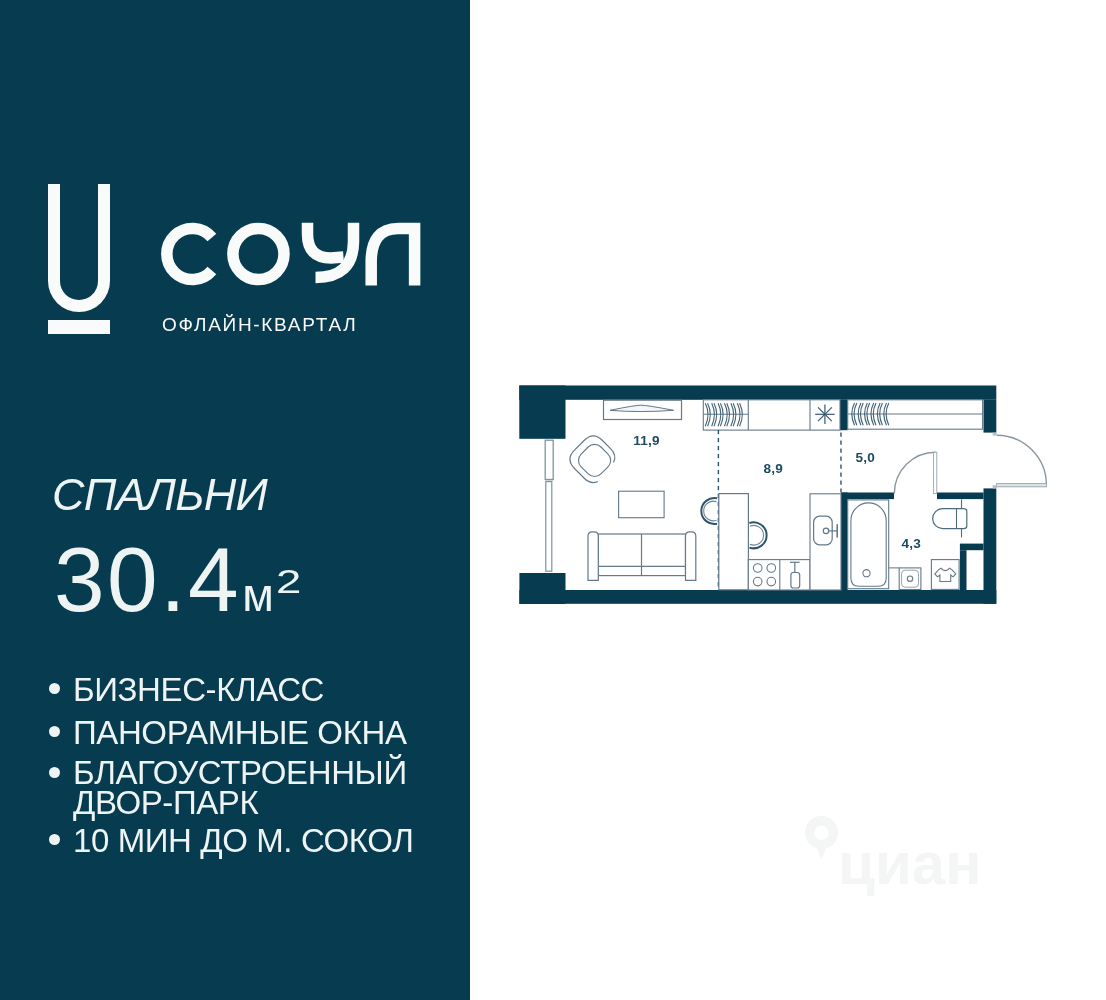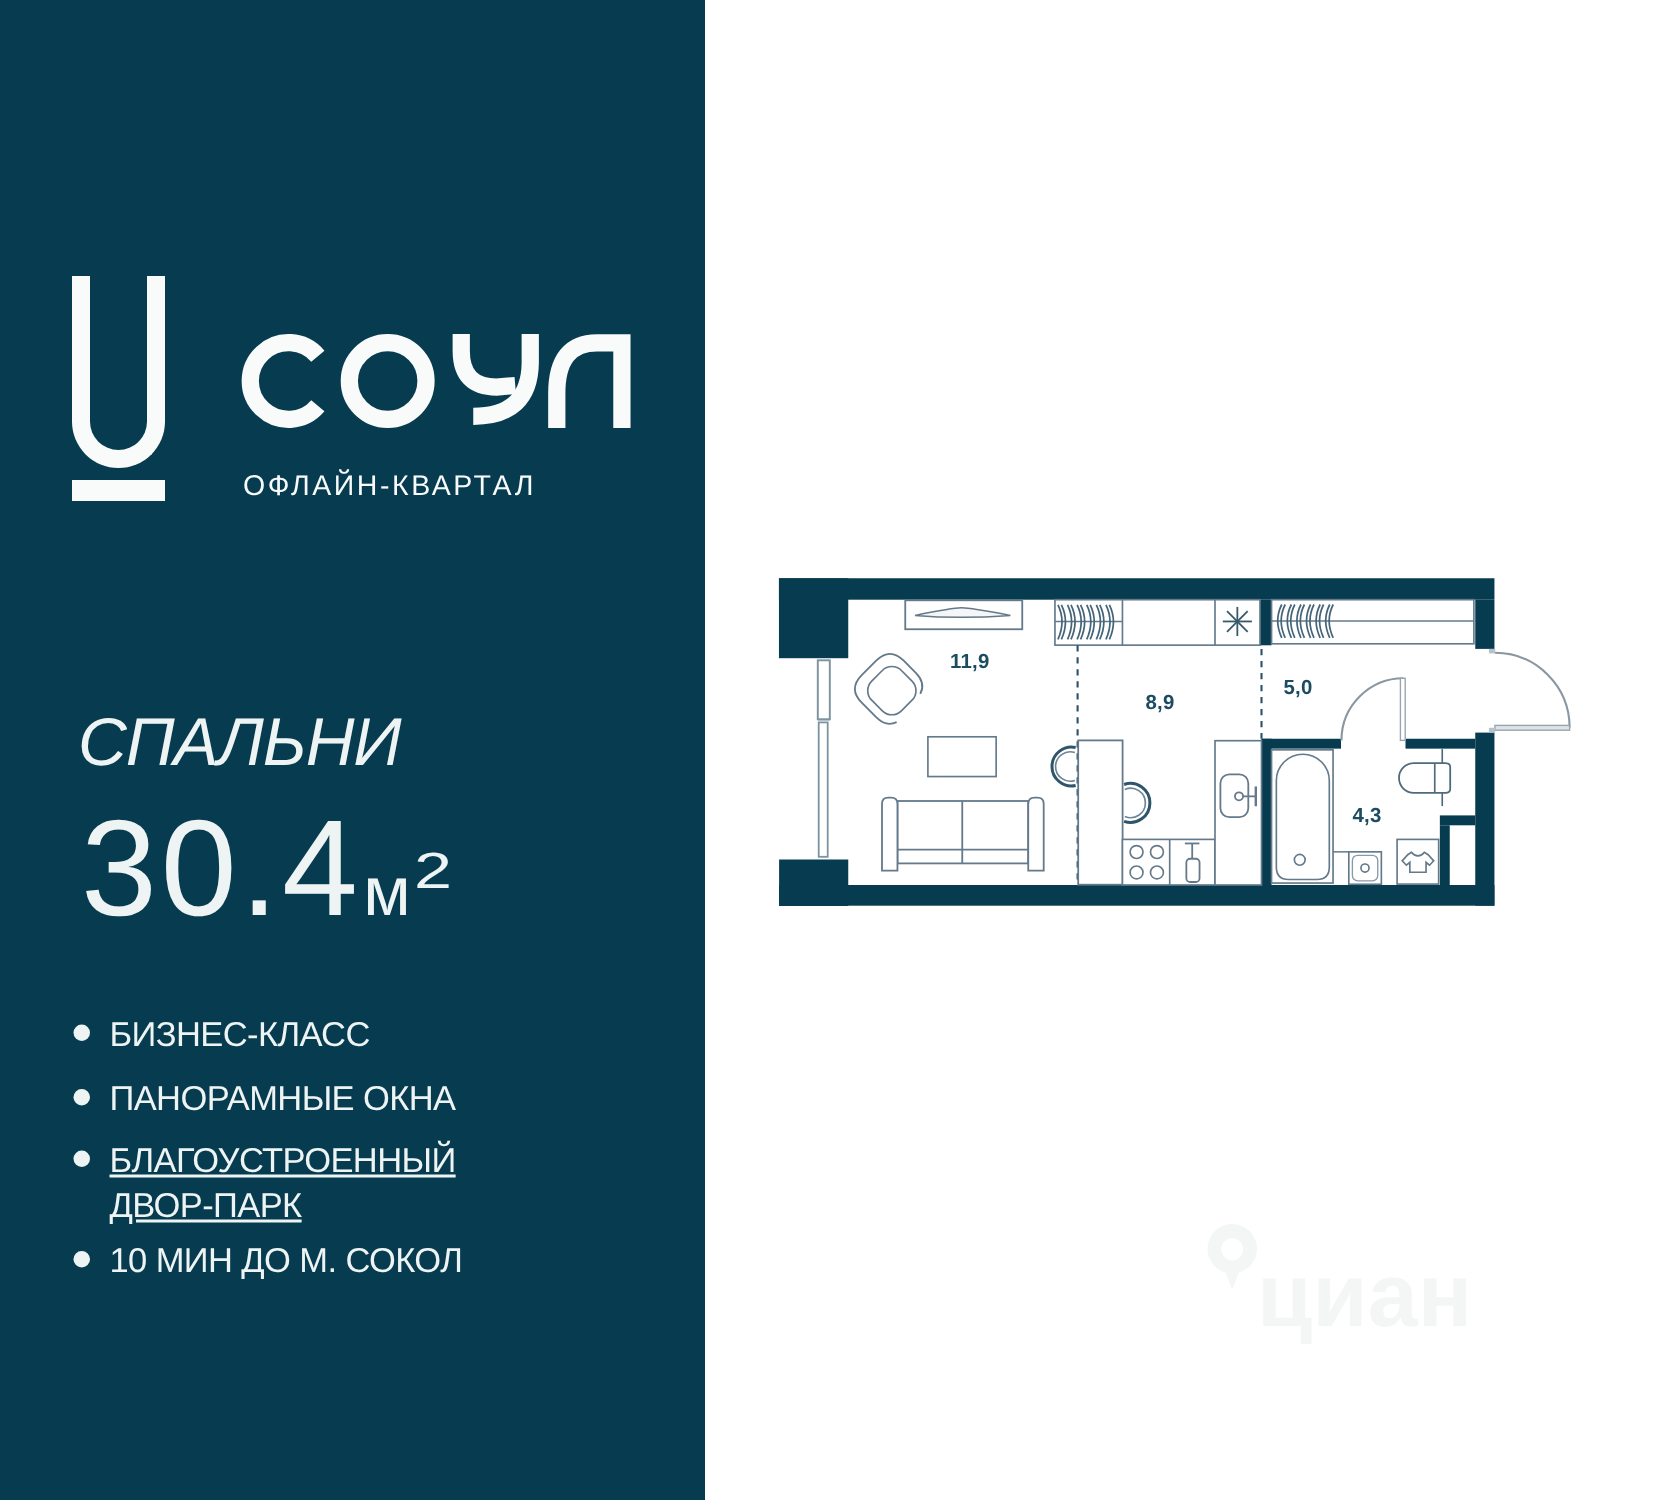--- a/index.html
+++ b/index.html
@@ -17,24 +17,24 @@
      border-radius:0 0 31px 31px;"></div>
 
 <div class="abs" style="left:48px;top:320.4px;width:62px;height:13.2px;background:#f8fbfa;"></div>
 
 <div class="abs" id="sub" style="left:162px;top:311.5px;color:#f8fbfa;font-size:19px;line-height:26.5px;letter-spacing:1.7px;">ОФЛАЙН-КВАРТАЛ</div>
 
 <div class="abs" id="spalni" style="left:52px;top:472px;color:#eef4f3;font-size:45px;line-height:45px;letter-spacing:-0.7px;font-style:italic;">СПАЛЬНИ</div>
 
 <div class="abs" id="area" style="left:54px;top:521.5px;color:#eef4f3;font-size:91px;line-height:91px;letter-spacing:2.5px;margin-top:12px;">30.4<span style="font-size:46px;letter-spacing:0;margin-left:1px;">м</span><span style="font-size:34px;vertical-align:17.5px;display:inline-block;margin-left:2px;transform:scaleX(1.34);transform-origin:left bottom;">2</span></div>
 
-<div class="abs" id="bullets" style="left:44px;top:669px;color:#eef4f3;font-size:23px;line-height:41.5px;letter-spacing:-0.4px;">
+<div class="abs" id="bullets" style="left:44px;top:669px;color:#eef4f3;font-size:33px;line-height:41.5px;letter-spacing:-0.4px;">
   <div style="position:relative;padding-left:29px;"><span class="dot"></span>БИЗНЕС-КЛАСС</div>
   <div style="position:relative;padding-left:29px;margin-top:1px;"><span class="dot"></span>ПАНОРАМНЫЕ ОКНА</div>
-  <div style="position:relative;padding-left:29px;margin-top:5px;line-height:30px;text-decoration:underline;"><span class="dot"></span>БЛАГОУСТРОЕННЫЙ<br>ДВОР-ПАРК</div>
+  <div style="position:relative;padding-left:29px;margin-top:5px;line-height:30px;"><span class="dot"></span>БЛАГОУСТРОЕННЫЙ<br>ДВОР-ПАРК</div>
   <div style="position:relative;padding-left:29px;margin-top:2px;"><span class="dot"></span>10 МИН ДО М. СОКОЛ</div>
 </div>
 <style>
  .dot{position:absolute;left:5px;top:14px;width:11px;height:11px;border-radius:50%;background:#eef4f3;}
  #bullets > div:nth-child(3) .dot{top:9px;}
 </style>
 
 <svg class="abs" style="left:0;top:0;" width="1106" height="1000" viewBox="0 0 1106 1000">
 <g id="plan">
 

